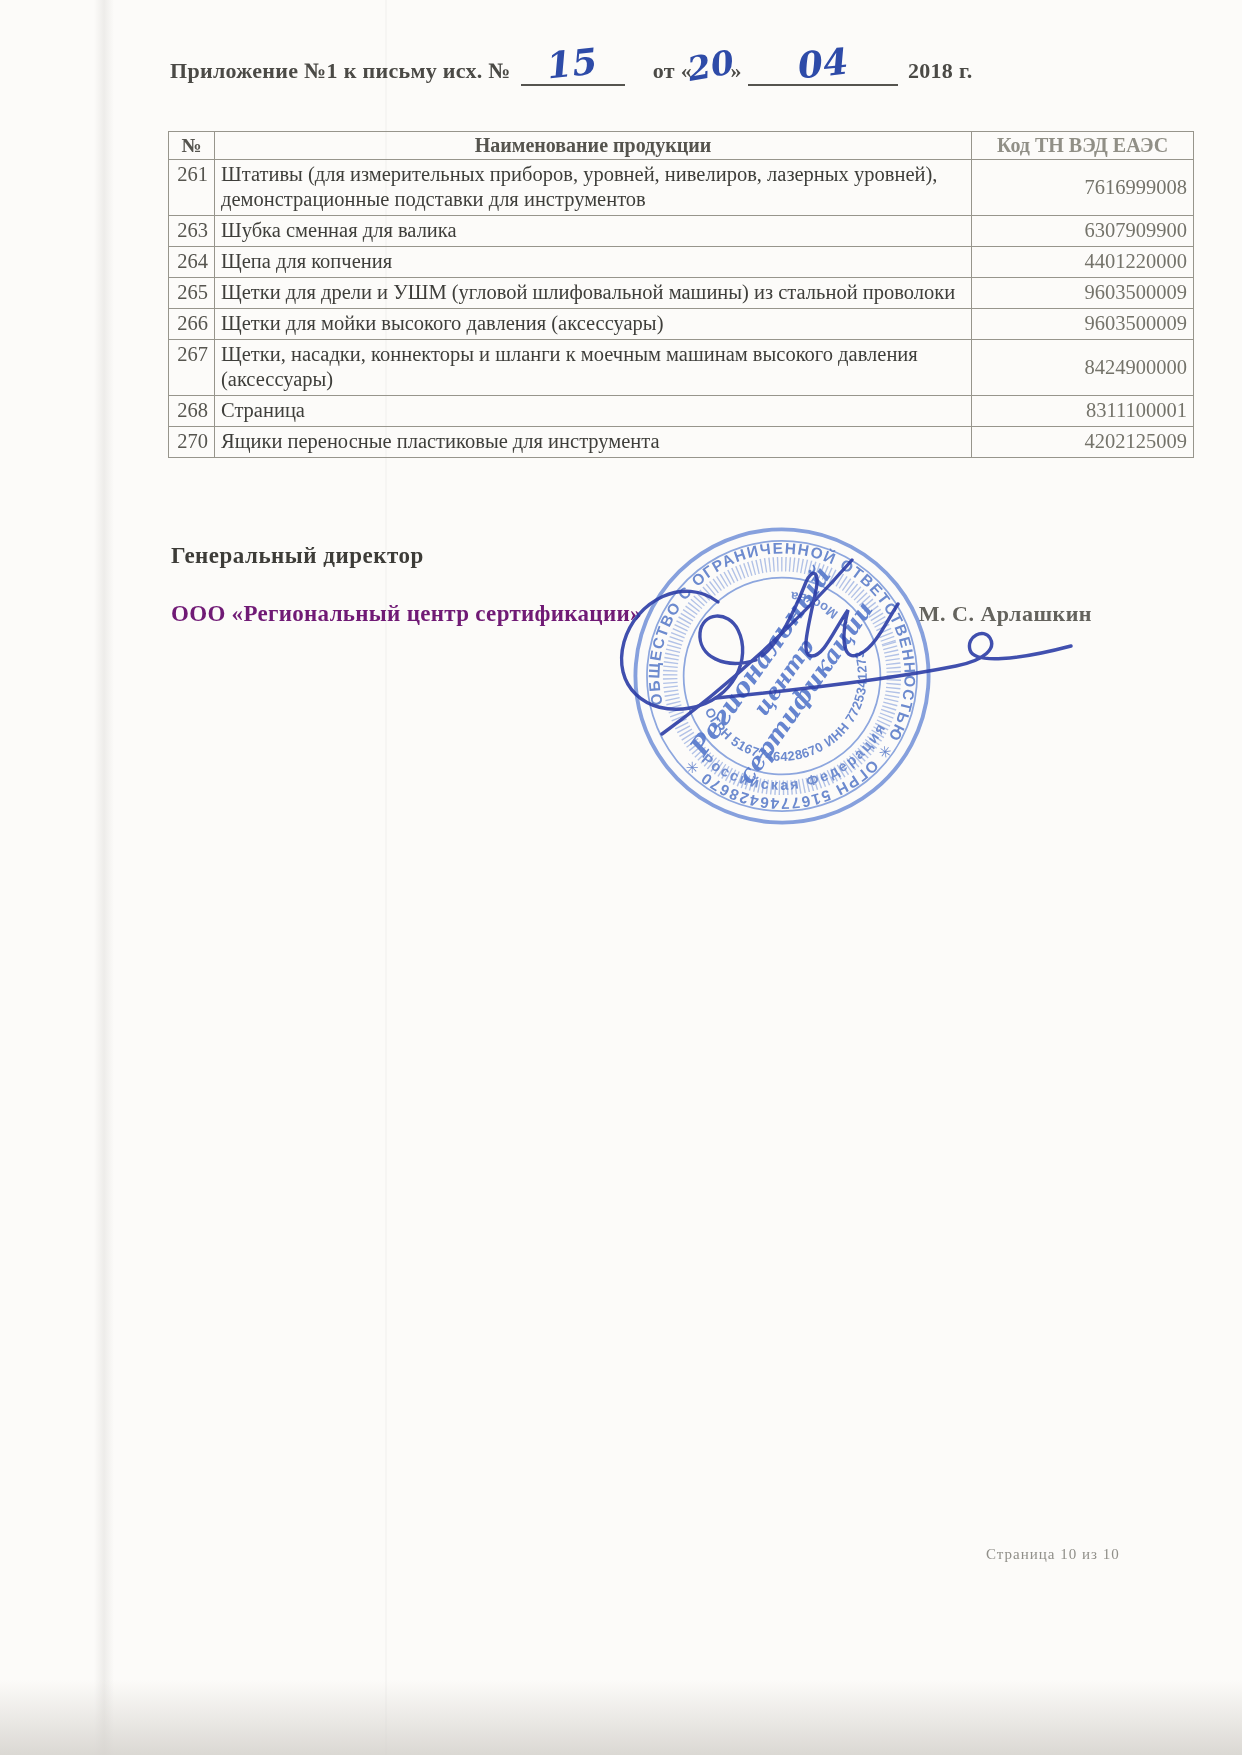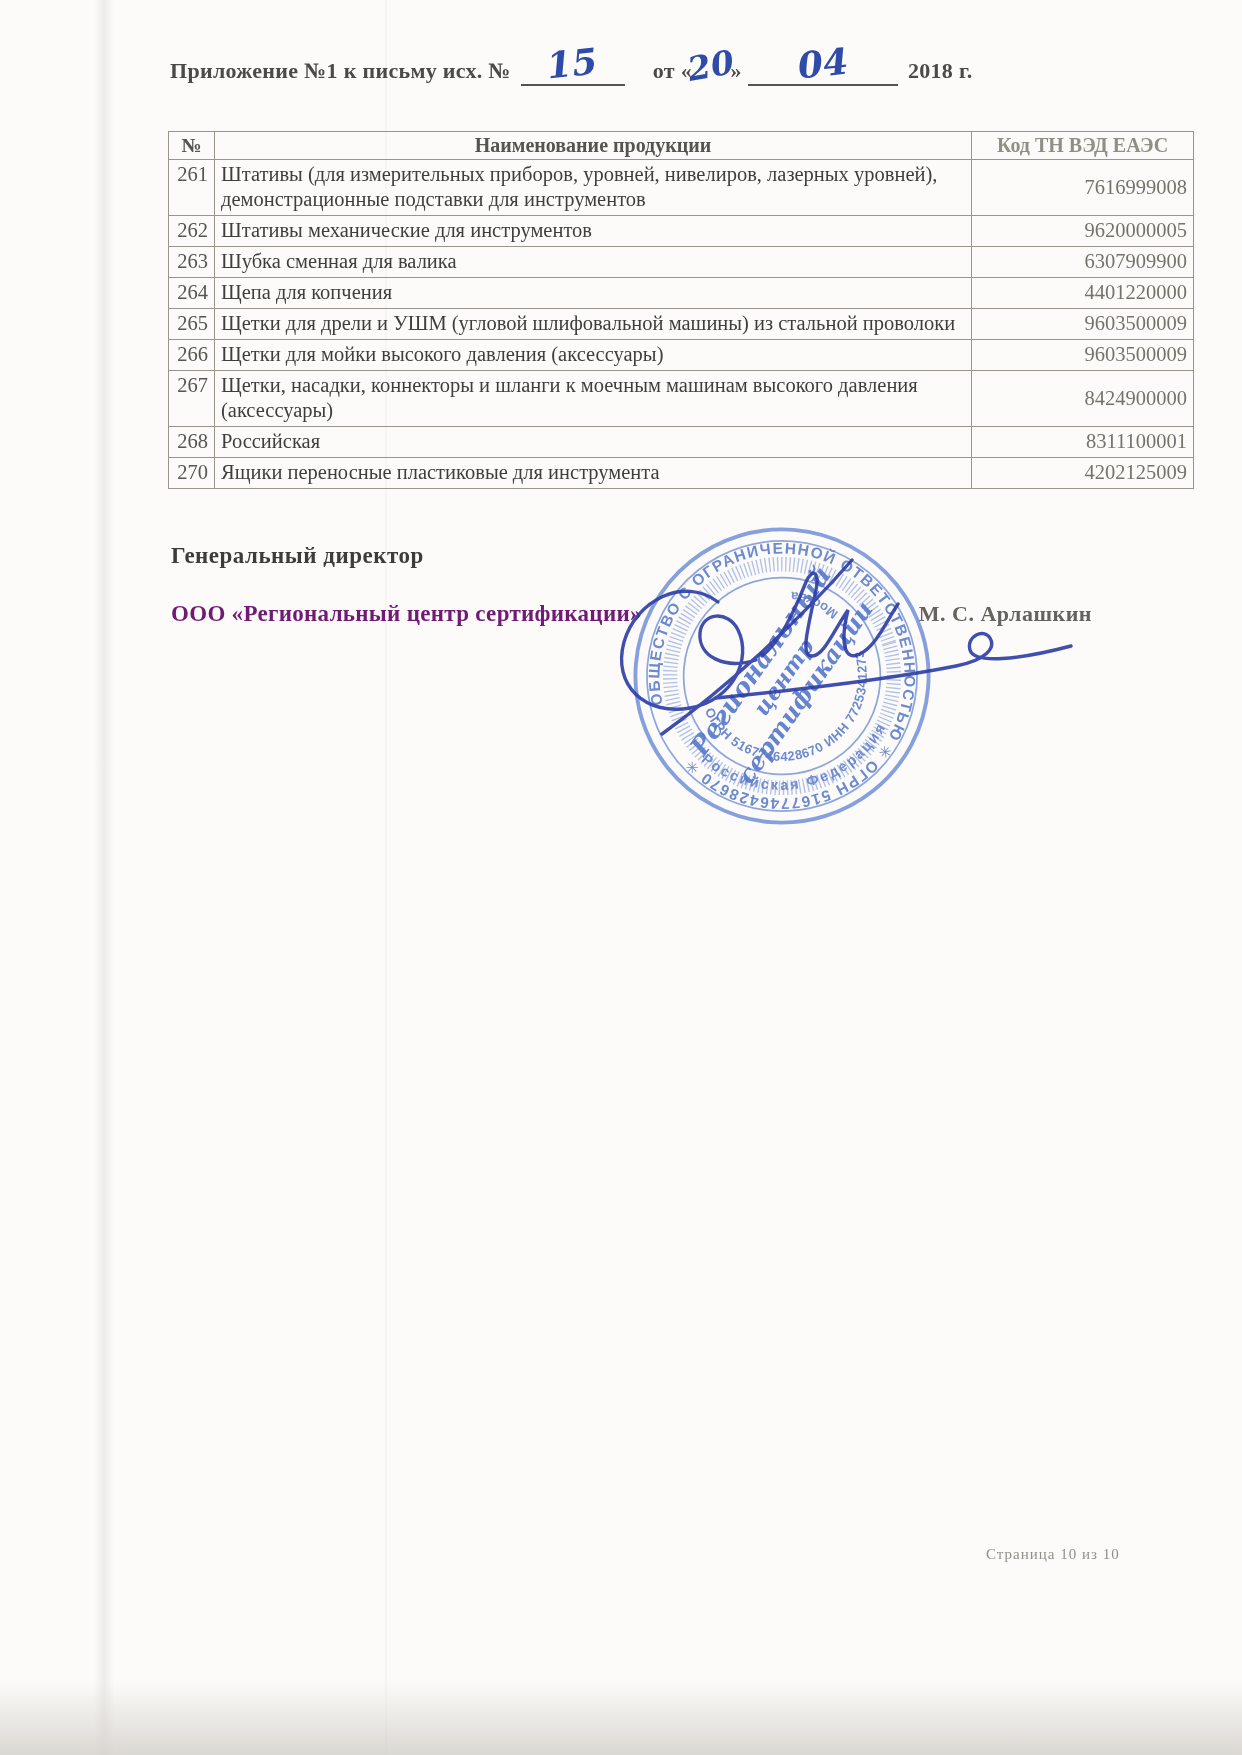--- a/index.html
+++ b/index.html
@@ -108,25 +108,20 @@
           <th class="h-code">Код ТН ВЭД ЕАЭС</th>
         </tr>
       </thead>
       <tbody>
           <tr>
             <td class="c-num">261</td>
             <td class="c-name">Штативы (для измерительных приборов, уровней, нивелиров, лазерных уровней), демонстрационные подставки для инструментов</td>
             <td class="c-code">7616999008</td>
           </tr>
           <tr>
-            <td class="c-num">262</td>
-            <td class="c-name">Штативы механические для инструментов</td>
-            <td class="c-code">9620000005</td>
-          </tr>
-          <tr>
             <td class="c-num">263</td>
             <td class="c-name">Шубка сменная для валика</td>
             <td class="c-code">6307909900</td>
           </tr>
           <tr>
             <td class="c-num">264</td>
             <td class="c-name">Щепа для копчения</td>
             <td class="c-code">4401220000</td>
           </tr>
           <tr>
@@ -139,21 +134,21 @@
             <td class="c-name">Щетки для мойки высокого давления (аксессуары)</td>
             <td class="c-code">9603500009</td>
           </tr>
           <tr>
             <td class="c-num">267</td>
             <td class="c-name">Щетки, насадки, коннекторы и шланги к моечным машинам высокого давления (аксессуары)</td>
             <td class="c-code">8424900000</td>
           </tr>
           <tr>
             <td class="c-num">268</td>
-            <td class="c-name">Российская</td>
+            <td class="c-name">Страница</td>
             <td class="c-code">8311100001</td>
           </tr>
           <tr>
             <td class="c-num">270</td>
             <td class="c-name">Ящики переносные пластиковые для инструмента</td>
             <td class="c-code">4202125009</td>
           </tr>
         </tbody>
     </table>
   </div>

